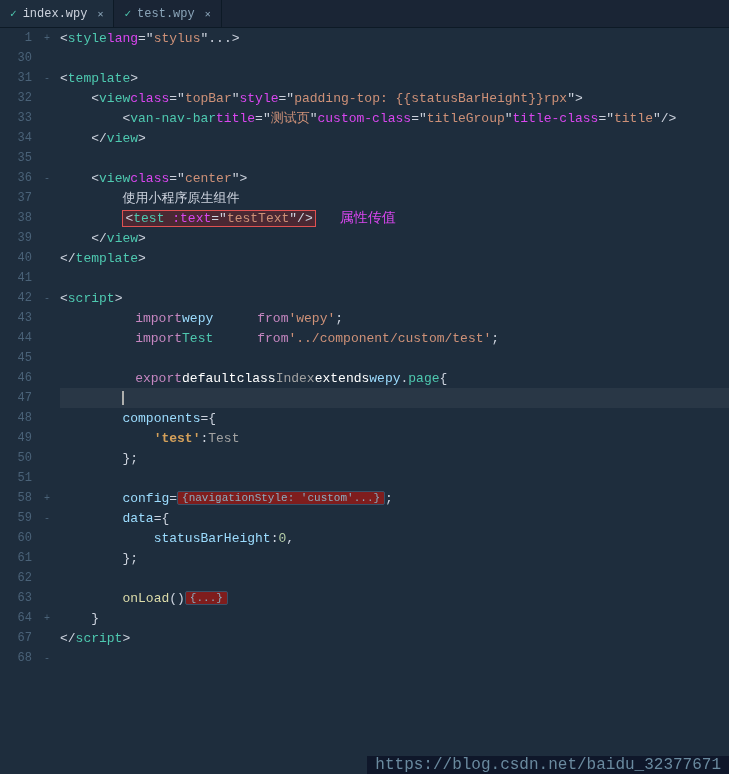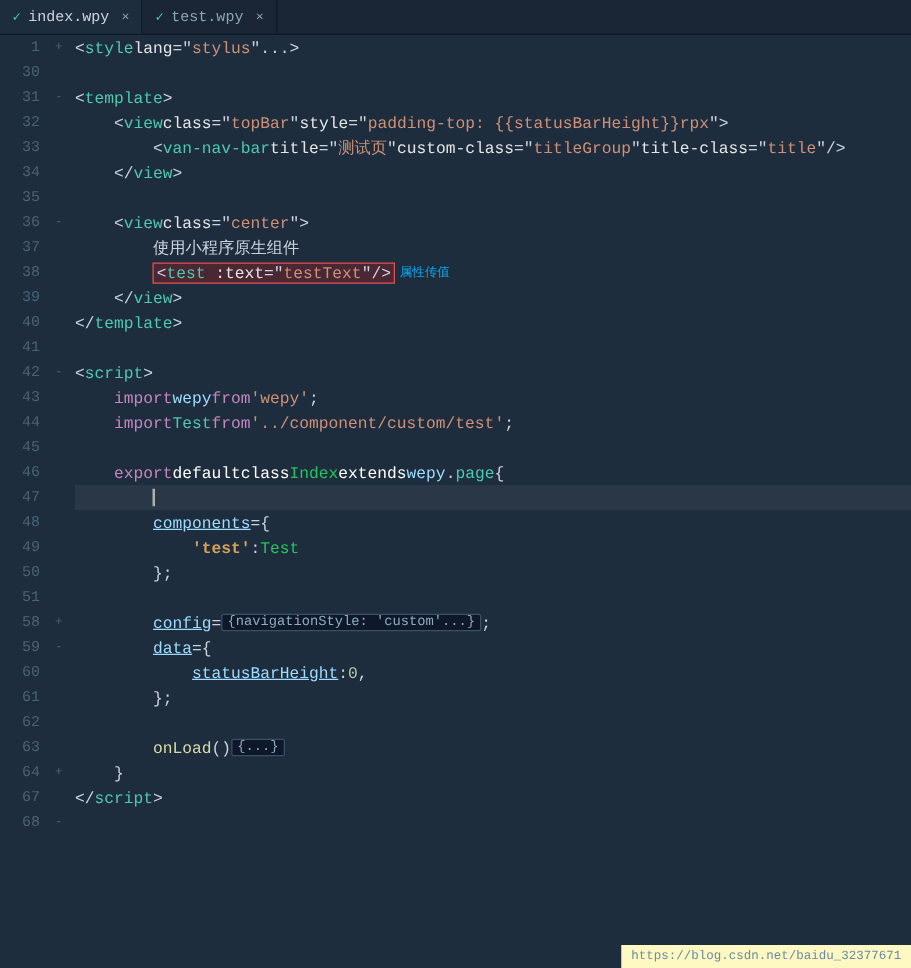--- a/index.html
+++ b/index.html
@@ -89,67 +89,67 @@
       display: flex;
       align-items: center;
       white-space: pre;
       position: relative;
     }
     .code-line.cursor-line {
       background: rgba(255,255,255,0.05);
     }
     
     .kw { color: #ffffff; } 
-    .kw2 { color: #c586c0; } 
+    .kw2 { color: #c586c0; margin-left: 44px; } 
     .tag { color: #4ec9b0; } 
-    .attr { color: #e5e5e5; } 
+    .attr { color: #d946ef; } 
     .str { color: #ce9178; } 
     .str2 { color: #d4a05a; font-weight: bold; } 
     .nm { color: #b5cea8; } 
-    .cls { color: #22c55e; } 
+    .cls { color: #a3a3a3; } 
     .fn { color: #dcdcaa; } 
-    .prop { color: #9cdcfe; text-decoration: underline; } 
+    .prop { color: #9cdcfe; } 
     .pu { color: #cdd3de; }
     .red-highlight {
       background: rgba(180,30,30,0.3);
       border: 1.5px solid #e05252;
       display: inline;
       padding: 0 2px;
     }
     .annotation-text {
-      color: #0ea5e9;
+      color: #d946ef;
       font-family: 'Microsoft YaHei', sans-serif;
-      font-size: 10px;
-      margin-left: 4px;
+      font-size: 14px;
+      margin-left: 24px;
     }
     .cursor {
       display: inline-block;
       width: 2px;
       height: 14px;
       background: #aeafad;
       vertical-align: middle;
       animation: blink 1s step-end infinite;
     }
     @keyframes blink {
       50% { opacity: 0; }
     }
     .bottom-bar {
       position: fixed;
       bottom: 0;
       right: 0;
-      background: #fef9c3;
+      background: #0f172a;
       color: #6a8a9f;
-      font-size: 10px;
+      font-size: 16px;
       padding: 2px 8px;
       height: 18px;
       display: flex;
       align-items: center;
     }
     .ellipsis-block {
-      background: #0f172a;
+      background: #7f1d1d;
       border: 1px solid #3a5068;
       border-radius: 2px;
       padding: 0 4px;
       font-size: 11px;
       color: #8aacbf;
     }
   </style>
 </head>
 <body>
 

